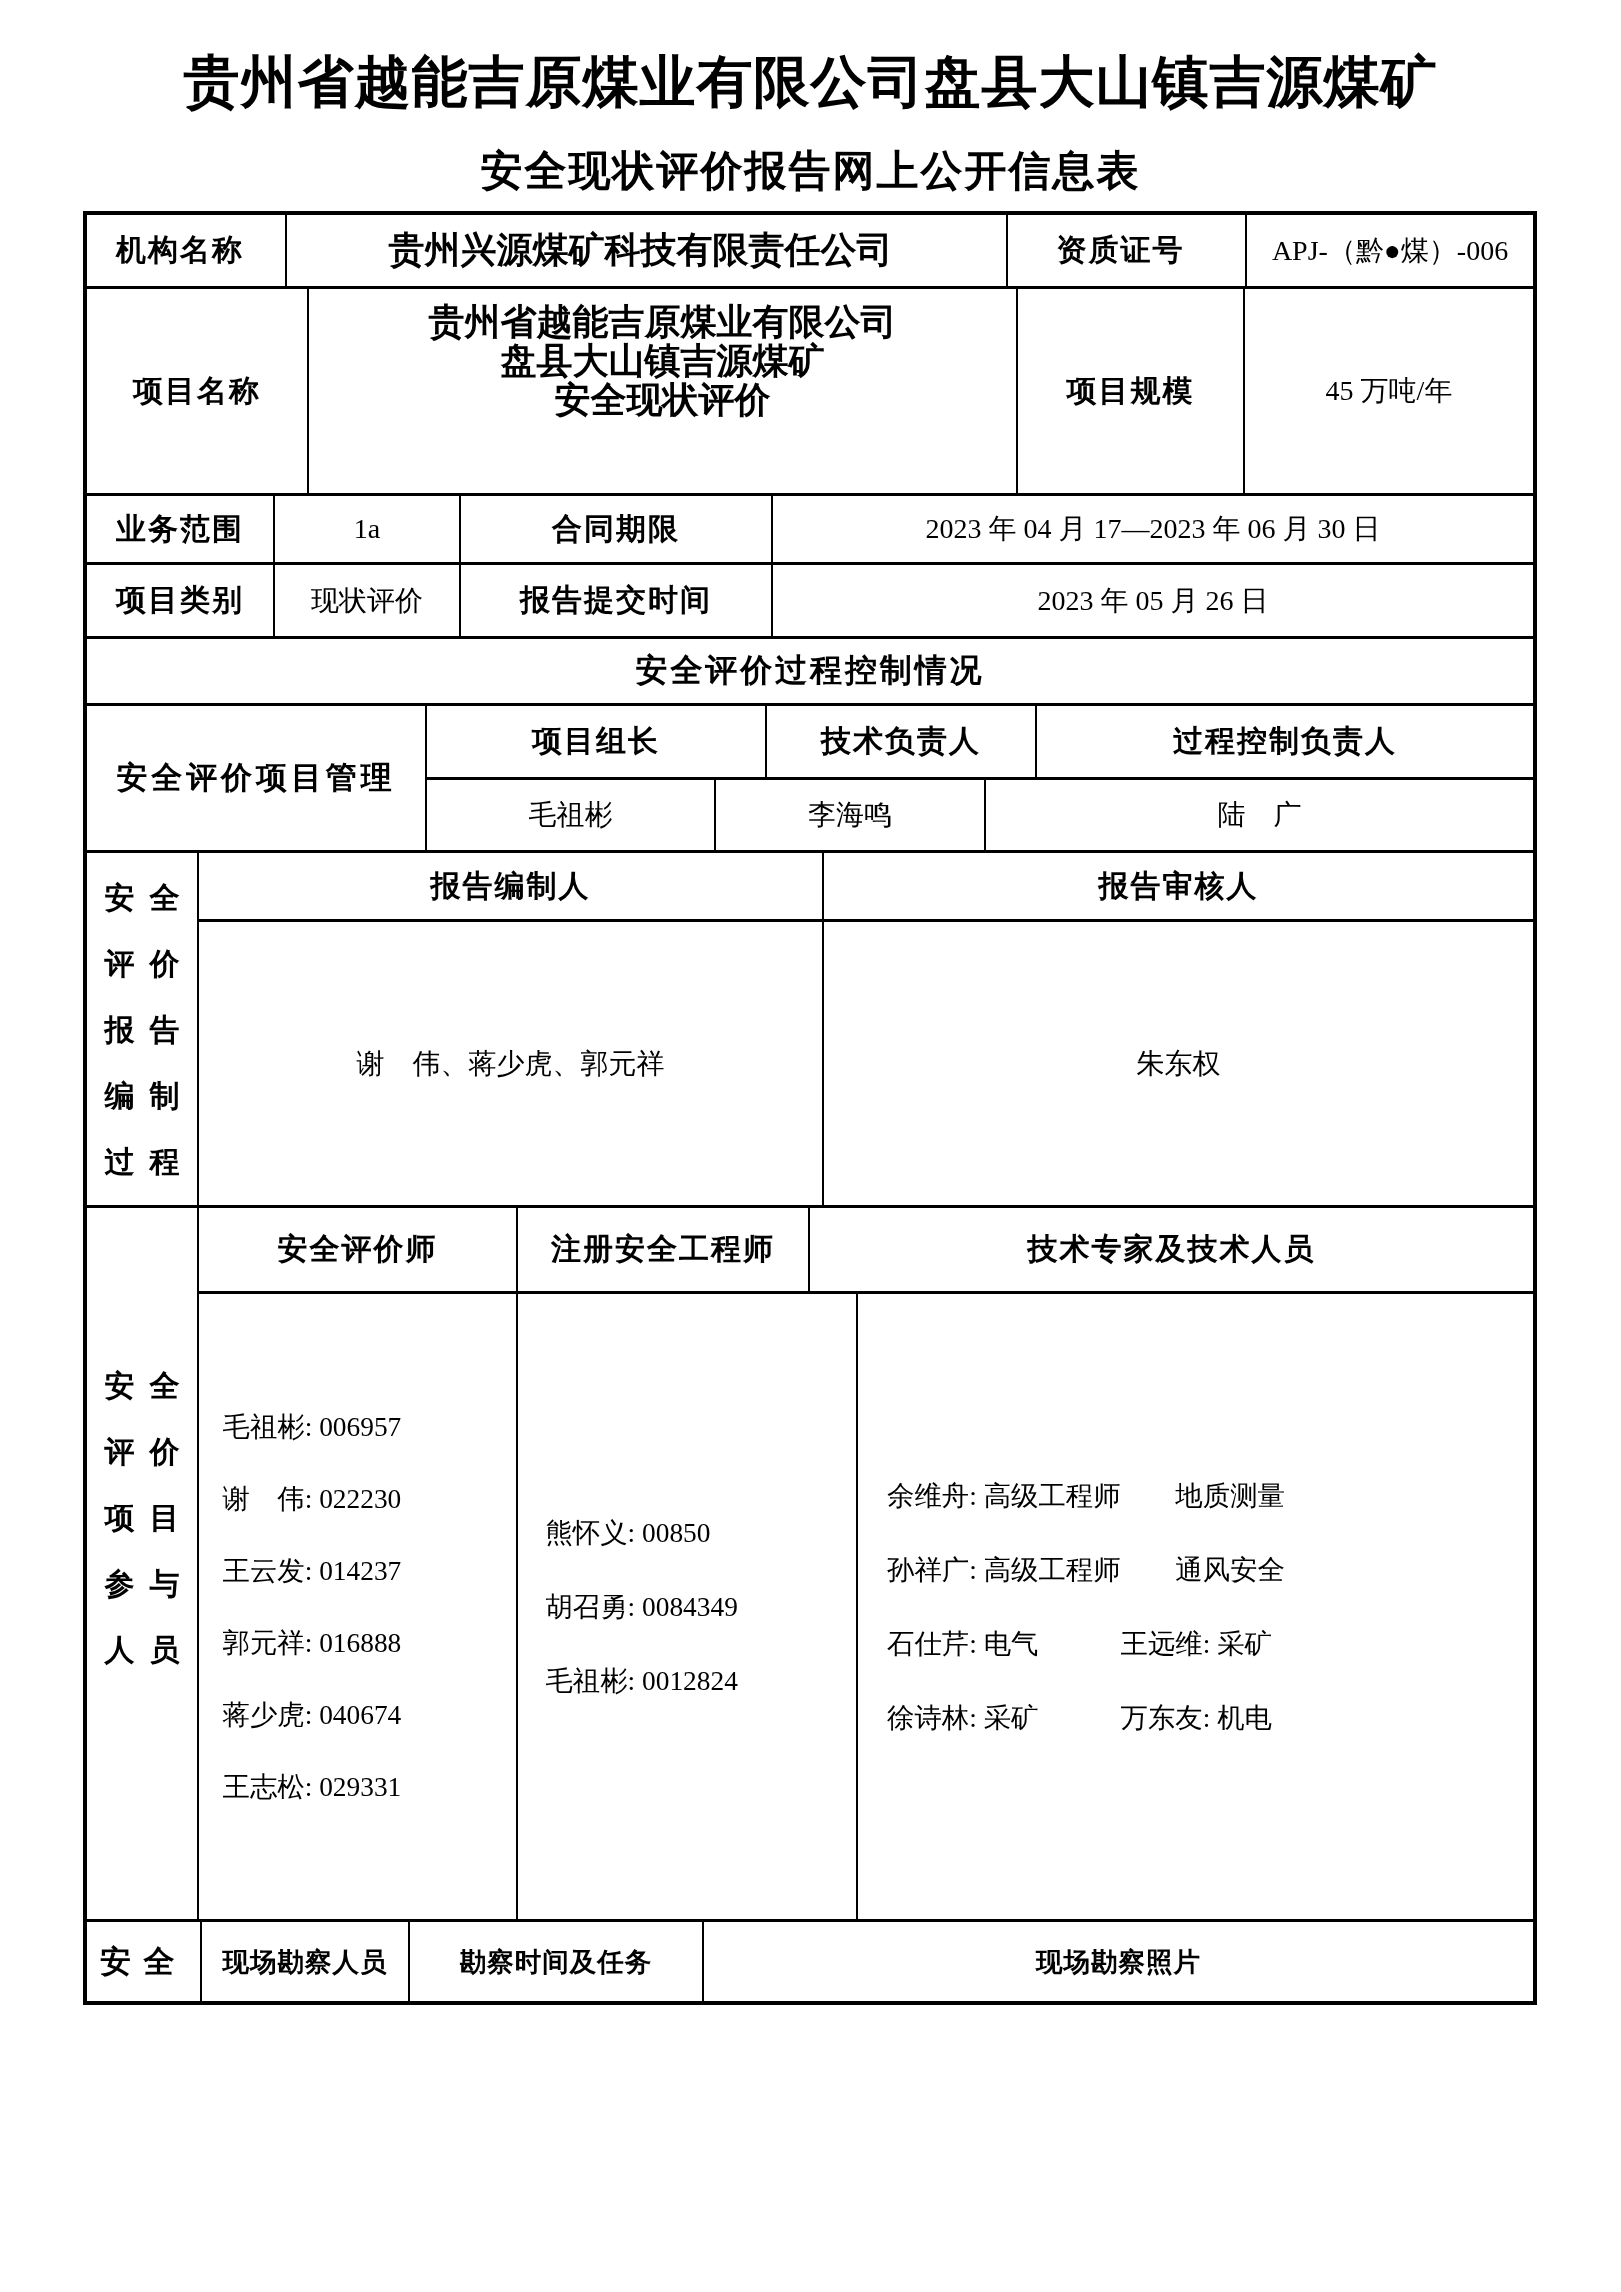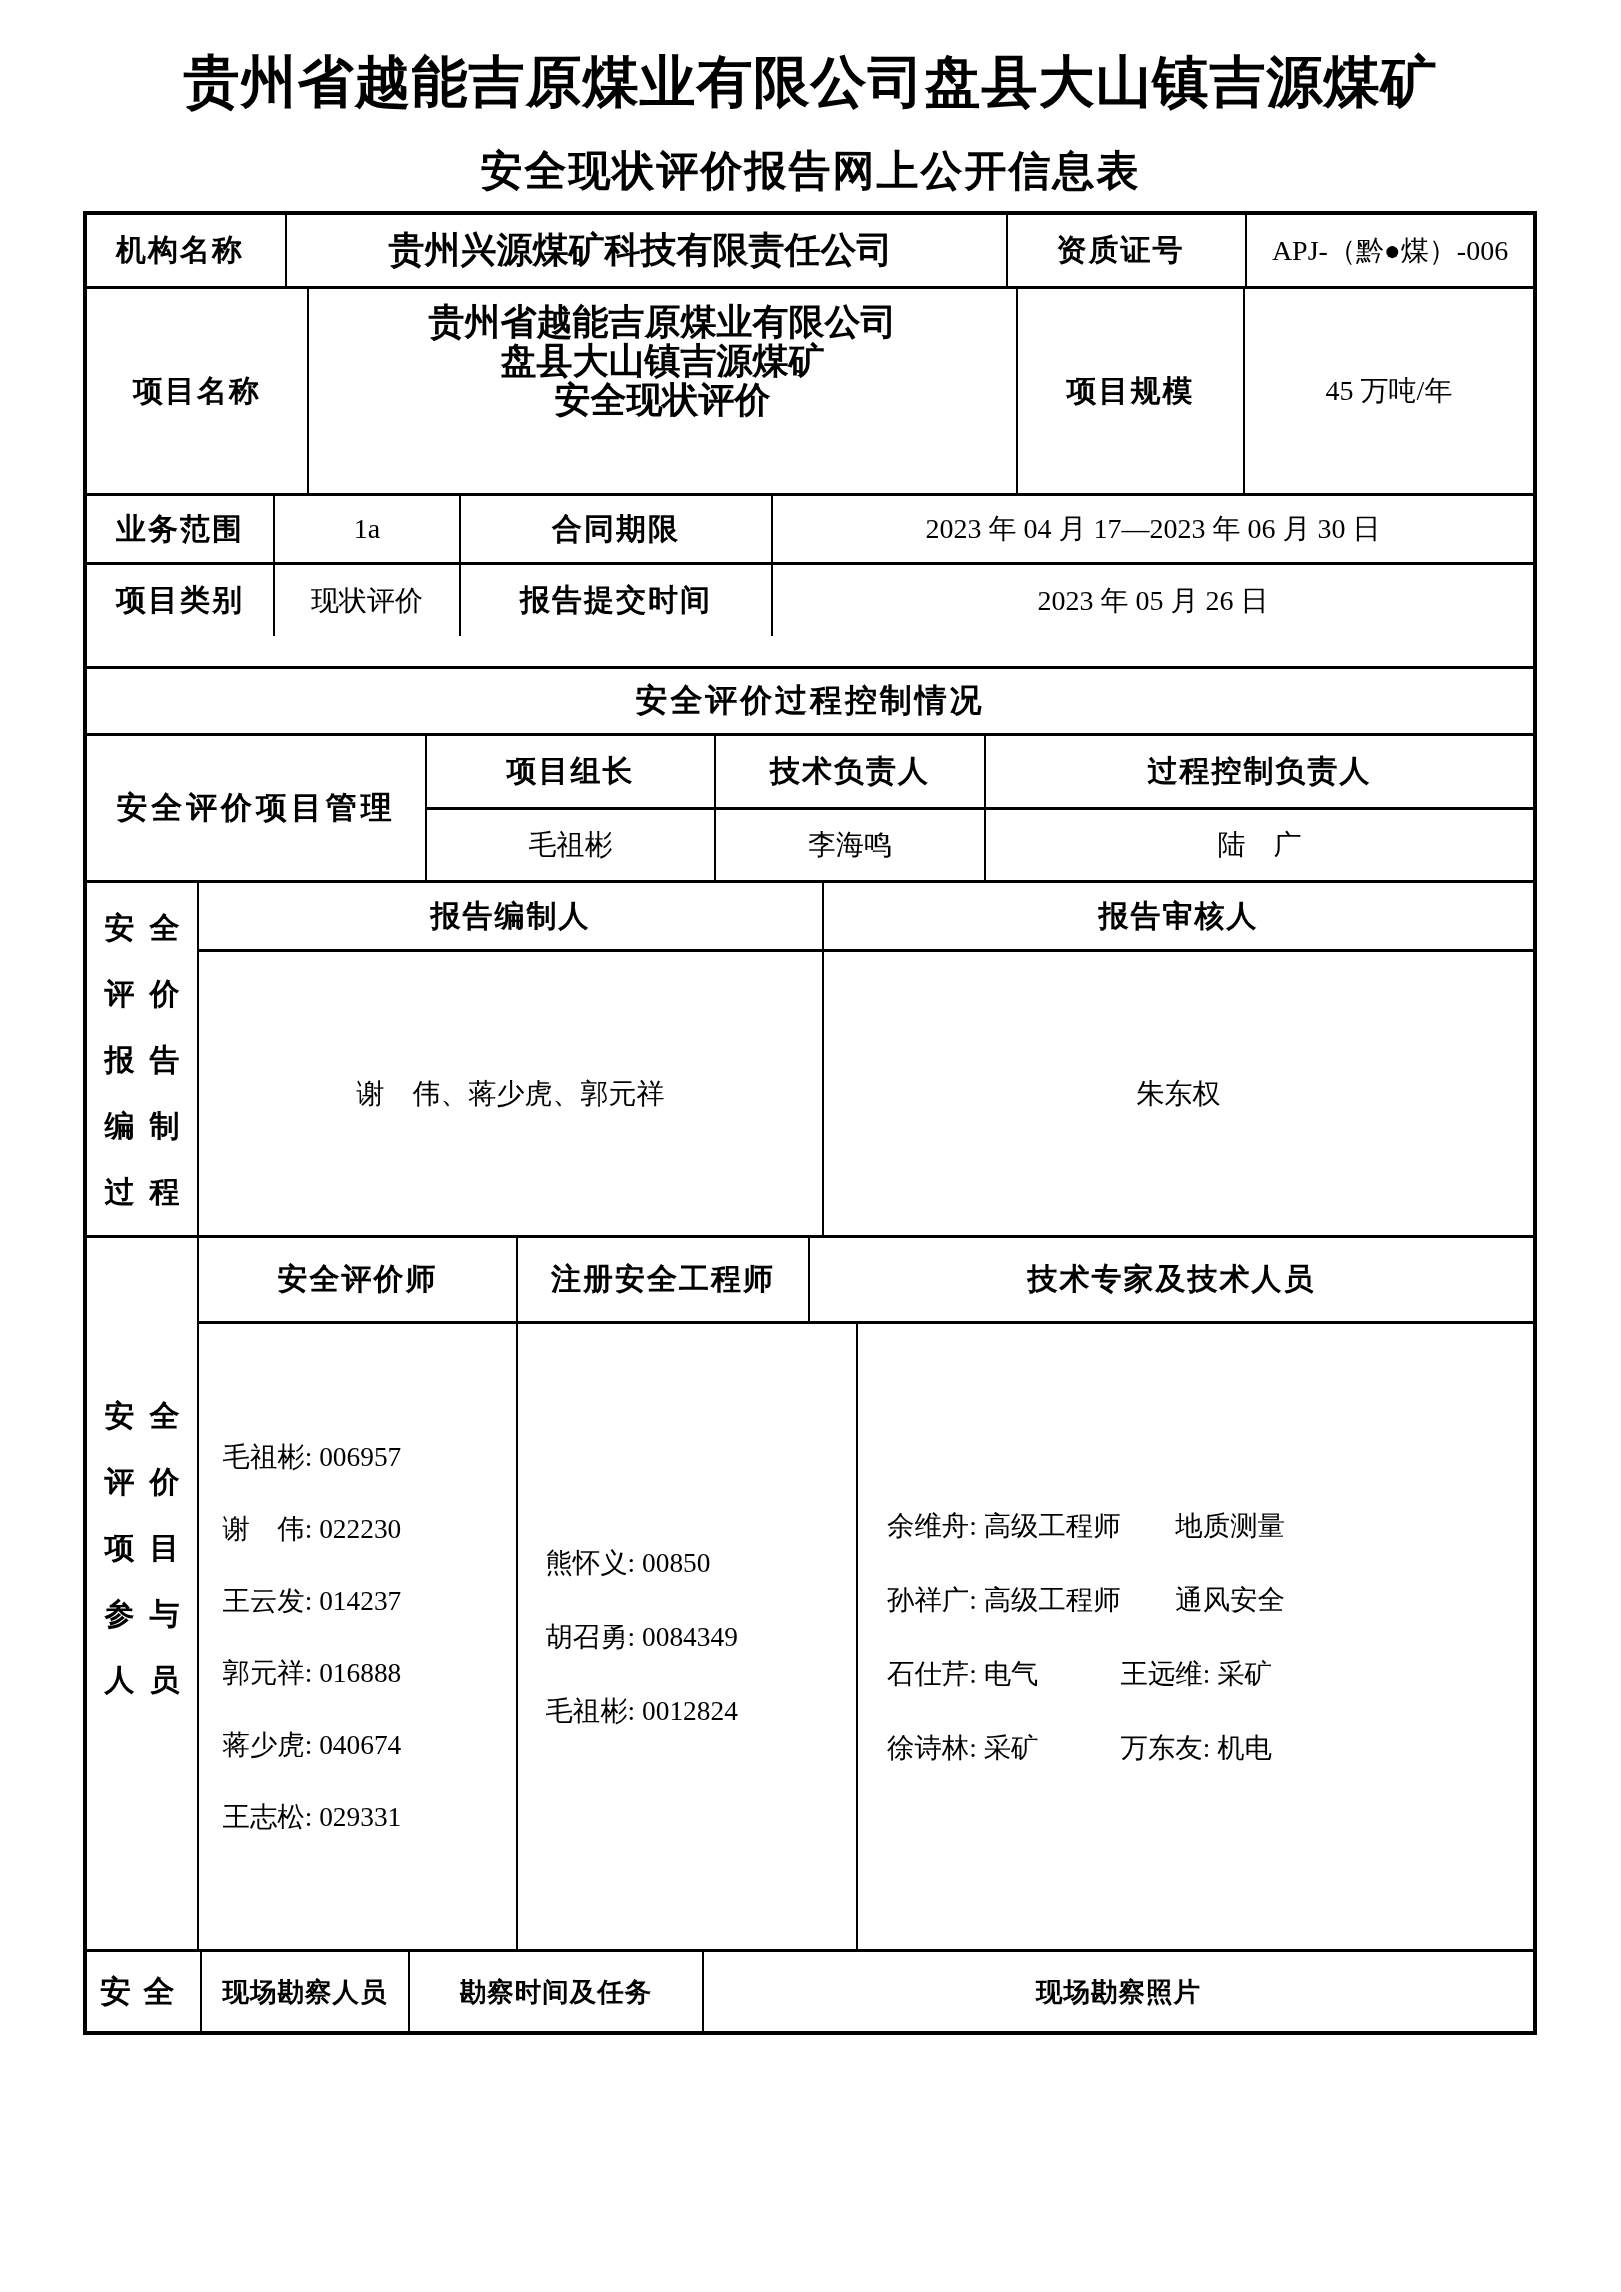--- a/index.html
+++ b/index.html
@@ -44,21 +44,21 @@
 
   .lbl  { font-weight: bold; font-size: 30px; letter-spacing: 2px; }
   .val  { font-size: 28px; }
   .valb { font-size: 36px; font-weight: bold; }
 
   
   .r1 { height: 71px; }
   .r2 { height: 207px; }
   .r3 { height: 69px; }
   .r4 { height: 74px; }
-  .r5 { height: 67px; margin-top: 30px; }
+  .r5 { height: 67px; }
   .r9 { height: 82px; }
 
   .sec-hdr { font-size: 32px; font-weight: bold; letter-spacing: 2.9px; width: 100%; justify-content: center; }
 
   
   .stack { flex-direction: column; justify-content: flex-start; padding: 13.7px 0; }
   .stack .line { line-height: 39px; }
 
   
   .subgrid { display: flex; flex-direction: column; flex: 1 1 auto; }
@@ -134,21 +134,21 @@
     </div>
 
     <div class="row r5">
       <div class="cell cfirst sec-hdr grow">安全评价过程控制情况</div>
     </div>
 
     <div class="row" style="height:147px">
       <div class="cell cfirst mgmt-lbl" style="width:338px">安全评价项目管理</div>
       <div class="subgrid">
         <div class="subrow hdr hdr6">
-          <div class="cell lbl" style="width:289px">项目组长</div>
+          <div class="cell lbl" style="width:340px">项目组长</div>
           <div class="cell lbl" style="width:270px">技术负责人</div>
           <div class="cell lbl grow">过程控制负责人</div>
         </div>
         <div class="subrow body">
           <div class="cell val" style="width:289px">毛祖彬</div>
           <div class="cell val" style="width:270px">李海鸣</div>
           <div class="cell val grow">陆　广</div>
         </div>
       </div>
     </div>

